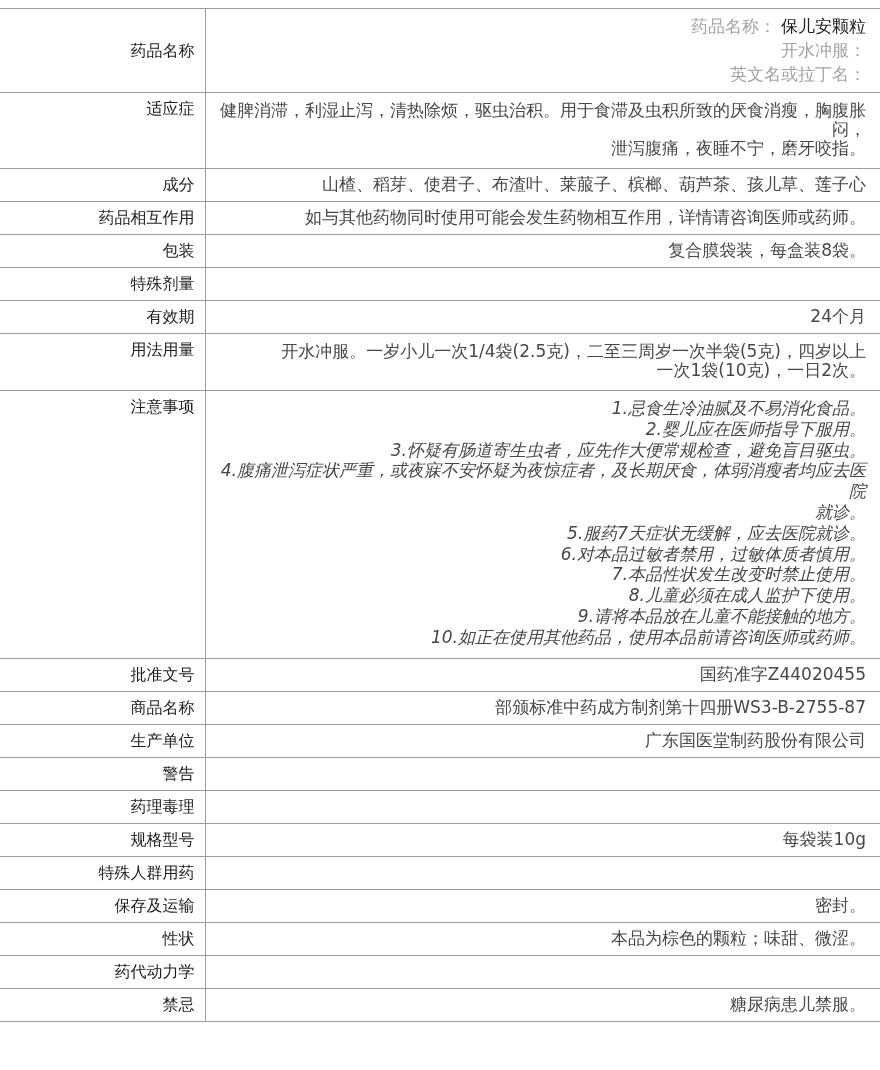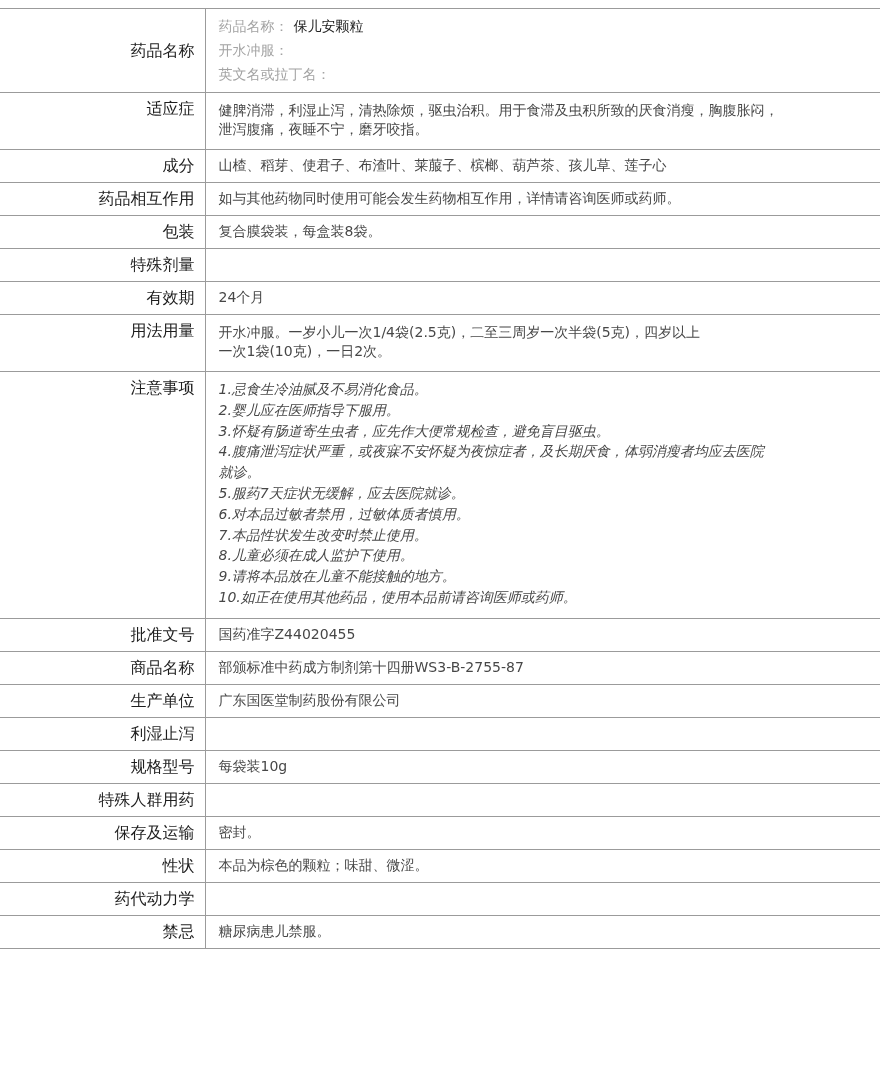--- a/index.html
+++ b/index.html
@@ -30,24 +30,25 @@
     vertical-align: top;
     font-weight: normal;
     font-size: 16px;
     line-height: 20px;
     color: #1d1d1d;
     padding: 6px 10px 6px 0;
     height: 19px;
   }
   table.drug-table td {
     vertical-align: top;
-    font-size: 14px;
+    font-size: 17px;
     line-height: 19px;
     color: #474747;
     padding: 6px 14px 7px 13px;
+    text-align: right;
   }
   td.pre { white-space: pre-wrap; }
   tr.row-tall td { line-height: 19px; padding-top: 8px; padding-bottom: 10px; margin-top: 13px; }
   tr.row-notes td { line-height: 20.8px; padding-top: 7px; padding-bottom: 10px; font-style: italic; }
   tr.row-name th { vertical-align: middle; }
   tr.row-name td { padding-top: 5px; padding-bottom: 6px; }
   .name-line { line-height: 24px; }
   .muted { color: #a3a3a3; }
   .drug-name { color: #222222; margin-left: 5px; }
 </style>
@@ -125,23 +126,27 @@
     <tr>
       <th>商品名称</th>
       <td class="pre">部颁标准中药成方制剂第十四册WS3-B-2755-87</td>
     </tr>
 
     <tr>
       <th>生产单位</th>
       <td class="pre">广东国医堂制药股份有限公司</td>
     </tr>
 
+    <tr>
+      <th>警告</th>
+      <td class="pre"></td>
+    </tr>
 
     <tr>
-      <th>利湿止泻</th>
+      <th>药理毒理</th>
       <td class="pre"></td>
     </tr>
 
     <tr>
       <th>规格型号</th>
       <td class="pre">每袋装10g</td>
     </tr>
 
     <tr>
       <th>特殊人群用药</th>

